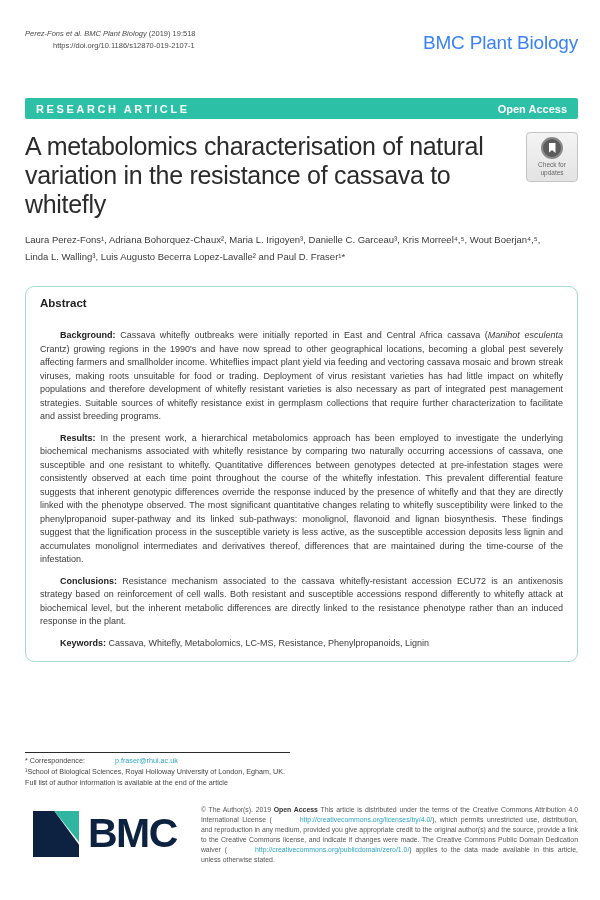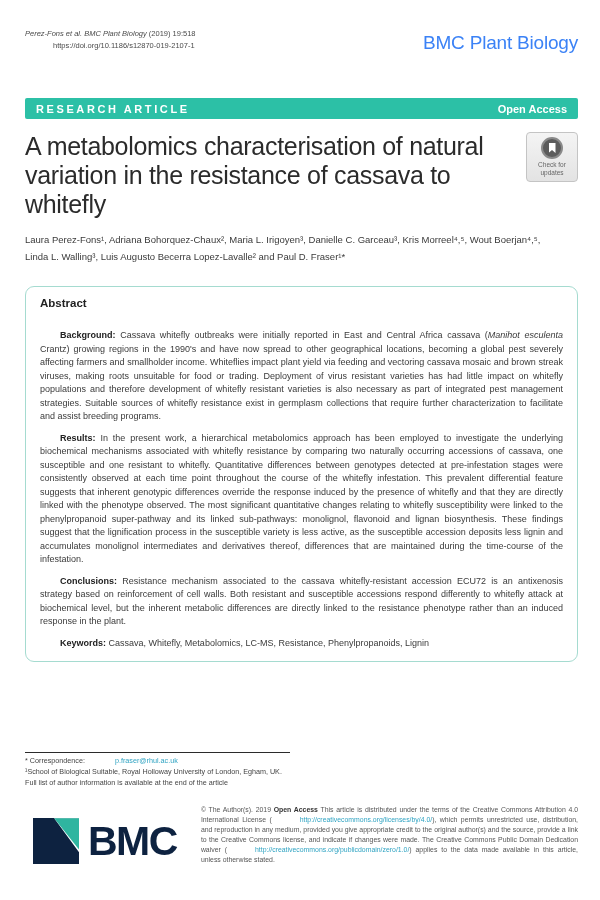--- a/index.html
+++ b/index.html
@@ -47,21 +47,21 @@
   .abs b { color:#222;padding-left:20px; }
   .abs .sp { font-style:italic; }
 
   
   .fnotes { margin-top:90px; width:275px; }
   .fnotes .rule { border-top:1px solid #2b2b2b; width:265px; margin-bottom:3px; }
   .fnotes div { font-size:7.2px; line-height:1.5; color:#444; }
   a.lnk { color:#2fa3c2; text-decoration:none;margin-left:28px; }
 
   
-  .foot { margin-top:14px; display:flex; width:553px; gap:24px; align-items:flex-end; }
+  .foot { margin-top:14px; display:flex; width:553px; gap:24px; align-items:center; }
   .logo { display:flex; align-items:center; gap:9px; flex-shrink:0; padding-left:8px; }
   .logo-sq { position:relative; width:46px; height:46px; background:#0d2240; }
   .logo-sq .wht { position:absolute; inset:0; background:#fff;
                   clip-path:polygon(40% 0, 100% 0, 100% 74%, 46% 0); }
   .logo-sq .teal { position:absolute; inset:0; background:#2fb5a0;
                   clip-path:polygon(46% 0, 100% 0, 100% 68%); }
   .logo-txt { font-size:41px; font-weight:bold; color:#0d2240; letter-spacing:-1.5px; }
   .copy { font-size:6.9px; line-height:1.45; color:#555; text-align:justify; width:418px; margin-top:2px; }
   .copy b { color:#333; }
 </style>
@@ -110,21 +110,21 @@
     <p>
       <b>Keywords:</b><span> Cassava, Whitefly, Metabolomics, LC-MS, Resistance, Phenylpropanoids, Lignin</span>
     </p>
   </div>
 
   <div class="fnotes">
     <div class="rule"></div>
     <div>
       <span>* Correspondence: </span><a class="lnk" href="#">p.fraser@rhul.ac.uk</a>
     </div>
-    <div>¹School of Biological Suitable, Royal Holloway University of London, Egham, UK.</div>
+    <div>¹School of Biological Sciences, Royal Holloway University of London, Egham, UK.</div>
     <div>Full list of author information is available at the end of the article</div>
   </div>
 
   <div class="foot">
     <div class="logo">
       <div class="logo-sq">
         <span class="wht"></span>
           <span class="teal"></span>
       </div>
       <span class="logo-txt">BMC</span>

